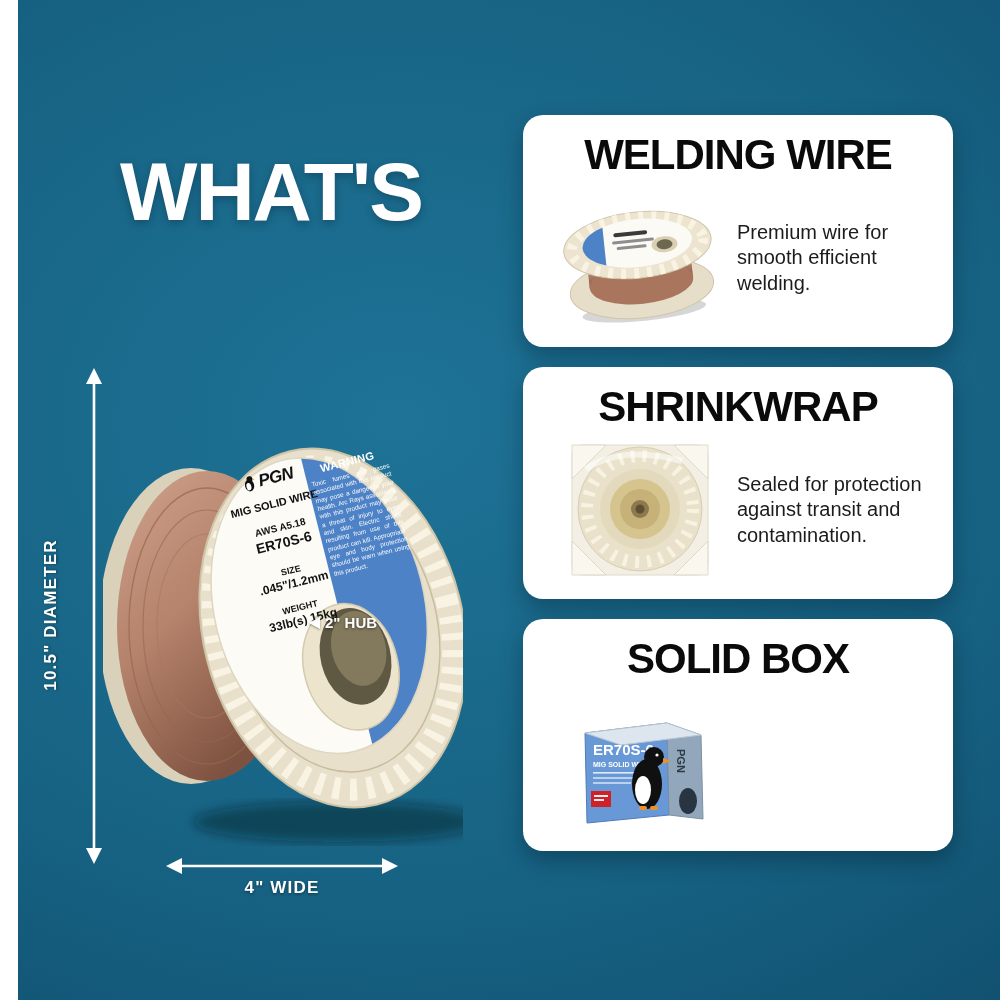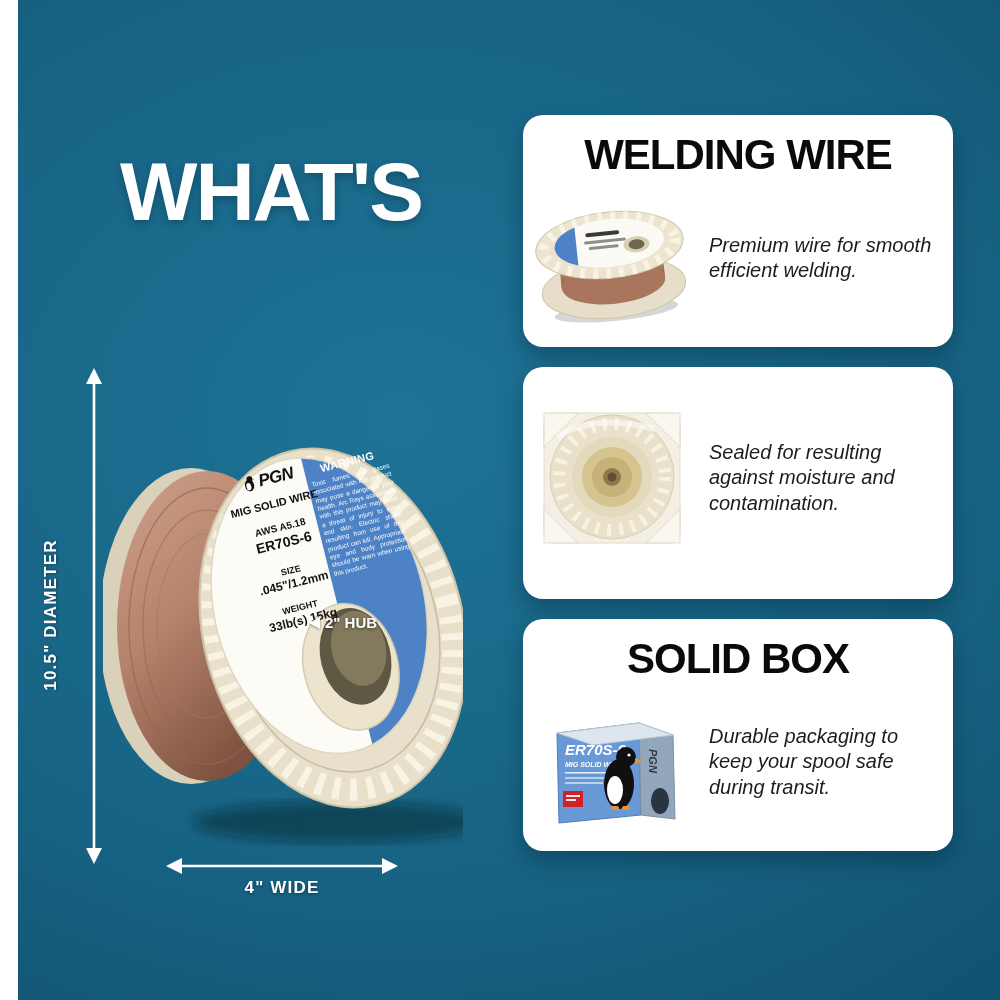--- a/index.html
+++ b/index.html
@@ -63,21 +63,21 @@
     border-bottom:6px solid transparent; border-right:11px solid #fff;
     filter:drop-shadow(0 1px 1px rgba(0,0,0,.4)); }
 
   
   .cards { position:absolute; left:505px; top:115px; width:430px;
     display:flex; flex-direction:column; gap:20px; }
   .card { background:var(--card-bg,#fff); border-radius:20px; height:232px;
     box-shadow:0 10px 22px rgba(3,25,40,.35); display:flex; flex-direction:column; }
   .card-title { text-align:center; font-size:42px; font-weight:bold;
     letter-spacing:-1px; color:var(--heading-text,#0a0a0a); margin-top:16px; }
-  .card-body { flex:1; display:flex; align-items:center; padding:0 18px 10px 0;font-style:italic; }
+  .card-body { flex:1; display:flex; align-items:center; padding:0 18px 10px 28px; }
   .card-art { width:178px; height:152px; flex:0 0 auto; display:flex;
     align-items:center; justify-content:center; }
   .card-desc { flex:1; font-size:20px; line-height:1.27;
     color:var(--body-text,#1c1c1c); padding-left:8px; }
 </style>
 </head>
 <body>
 
 <div class="canvas">
 
@@ -207,39 +207,40 @@
               <ellipse cx="112" cy="62" rx="13" ry="8" fill="#d9d0b4"></ellipse>
               <ellipse cx="112" cy="62" rx="8" ry="5" fill="#6e6750"></ellipse>
             </g>
           </svg>
         </div>
         <p class="card-desc">Premium wire for smooth efficient welding.</p>
       </div>
     </div>
 
     <div class="card">
+      <h2 class="card-title">SHRINKWRAP</h2>
       <div class="card-body">
         <div class="card-art">
           <svg width="160" height="150" viewBox="0 0 160 150">
             <rect x="12" y="10" width="136" height="130" rx="10" fill="#f3efe4" stroke="#e0dac8"></rect>
             <circle cx="80" cy="74" r="62" fill="#e9e1ca" stroke="#d6cdb2"></circle>
             <circle cx="80" cy="74" r="53" fill="none" stroke="#f7f2e1" stroke-width="12" stroke-dasharray="4 8"></circle>
             <circle cx="80" cy="74" r="40" fill="#e3d9bd"></circle>
             <circle cx="80" cy="74" r="30" fill="#d6c48f"></circle>
             <circle cx="80" cy="74" r="20" fill="#c6b178"></circle>
             <circle cx="80" cy="74" r="9" fill="#8e794e"></circle>
             <circle cx="80" cy="74" r="4.5" fill="#5f4f30"></circle>
             <polygon points="12,10 46,10 12,44" fill="#faf8f0" stroke="#ddd7c5" opacity="0.9"></polygon>
             <polygon points="148,10 114,10 148,44" fill="#faf8f0" stroke="#ddd7c5" opacity="0.9"></polygon>
             <polygon points="12,140 46,140 12,106" fill="#faf8f0" stroke="#ddd7c5" opacity="0.9"></polygon>
             <polygon points="148,140 114,140 148,106" fill="#faf8f0" stroke="#ddd7c5" opacity="0.9"></polygon>
             <path d="M26 34 Q62 10 122 26" stroke="rgba(255,255,255,0.55)" stroke-width="6" fill="none"></path>
           </svg>
         </div>
-        <p class="card-desc">Sealed for resulting against moisture and contamination.</p>
+        <p class="card-desc">Sealed for protection against transit and contamination.</p>
       </div>
     </div>
 
     <div class="card">
       <h2 class="card-title">SOLID BOX</h2>
       <div class="card-body">
         <div class="card-art">
           <svg width="170" height="150" viewBox="0 0 170 150">
             <polygon points="30,46 112,36 114,128 32,136" fill="#6899d6" stroke="#4f7cb8" stroke-width="1"></polygon>
             <polygon points="112,36 146,48 148,132 114,128" fill="#93a7bc" stroke="#7b90a6" stroke-width="1"></polygon>
@@ -258,18 +259,17 @@
               <circle cx="99" cy="70" r="10" fill="#101010"></circle>
               <circle cx="102" cy="68" r="1.6" fill="#ffffff"></circle>
               <polygon points="108,71 116,74 108,77" fill="#e8912d"></polygon>
               <rect x="84" y="119" width="8" height="4" rx="2" fill="#e8912d"></rect>
               <rect x="95" y="119" width="8" height="4" rx="2" fill="#e8912d"></rect>
             </g>
             <text x="126" y="62" font-size="11" font-weight="bold" fill="#2e3b46" style="writing-mode:vertical-rl" writing-mode="tb">PGN</text>
             <ellipse cx="133" cy="114" rx="9" ry="13" fill="#15202a" opacity="0.85"></ellipse>
           </svg>
         </div>
-        <p class="card-desc">Durable packaging to keep your spool safe during transit.</p>
       </div>
     </div>
 
   </section>
 </div>
 
 </body></html>

